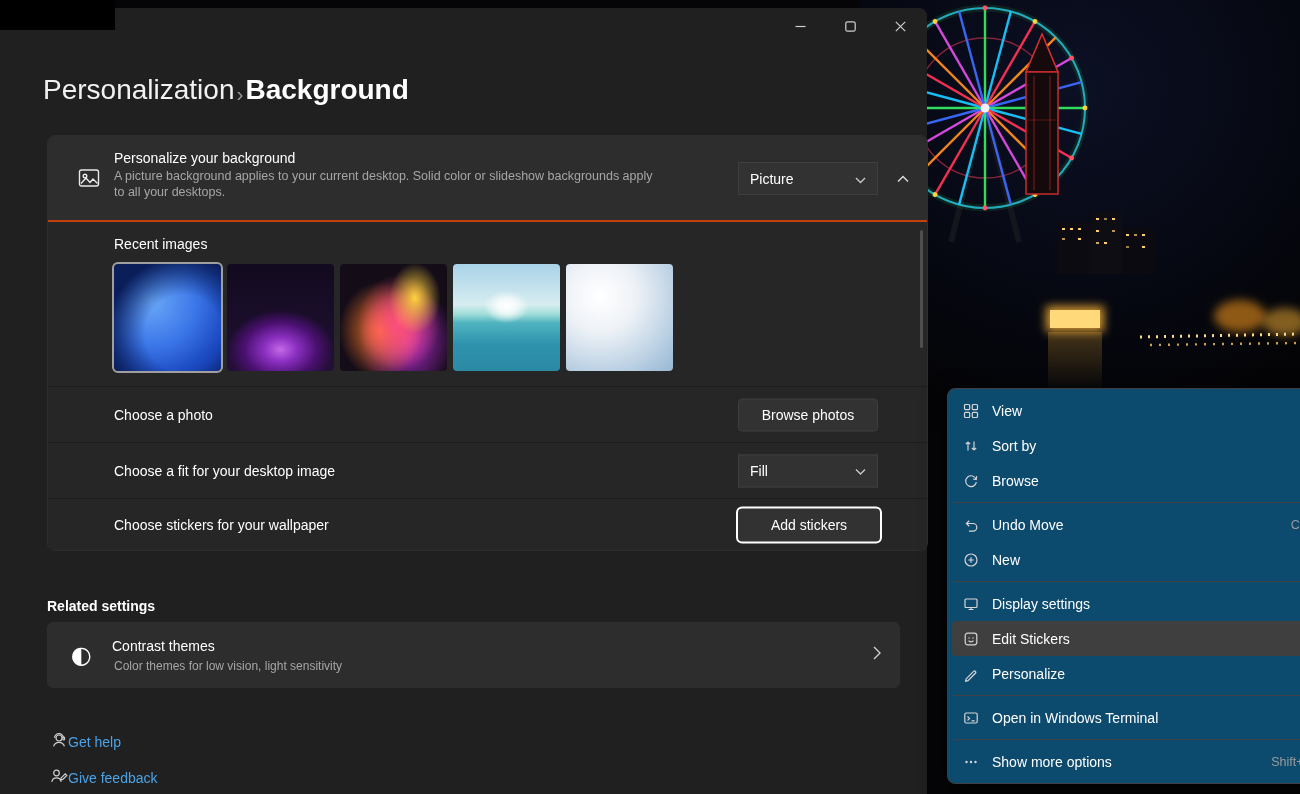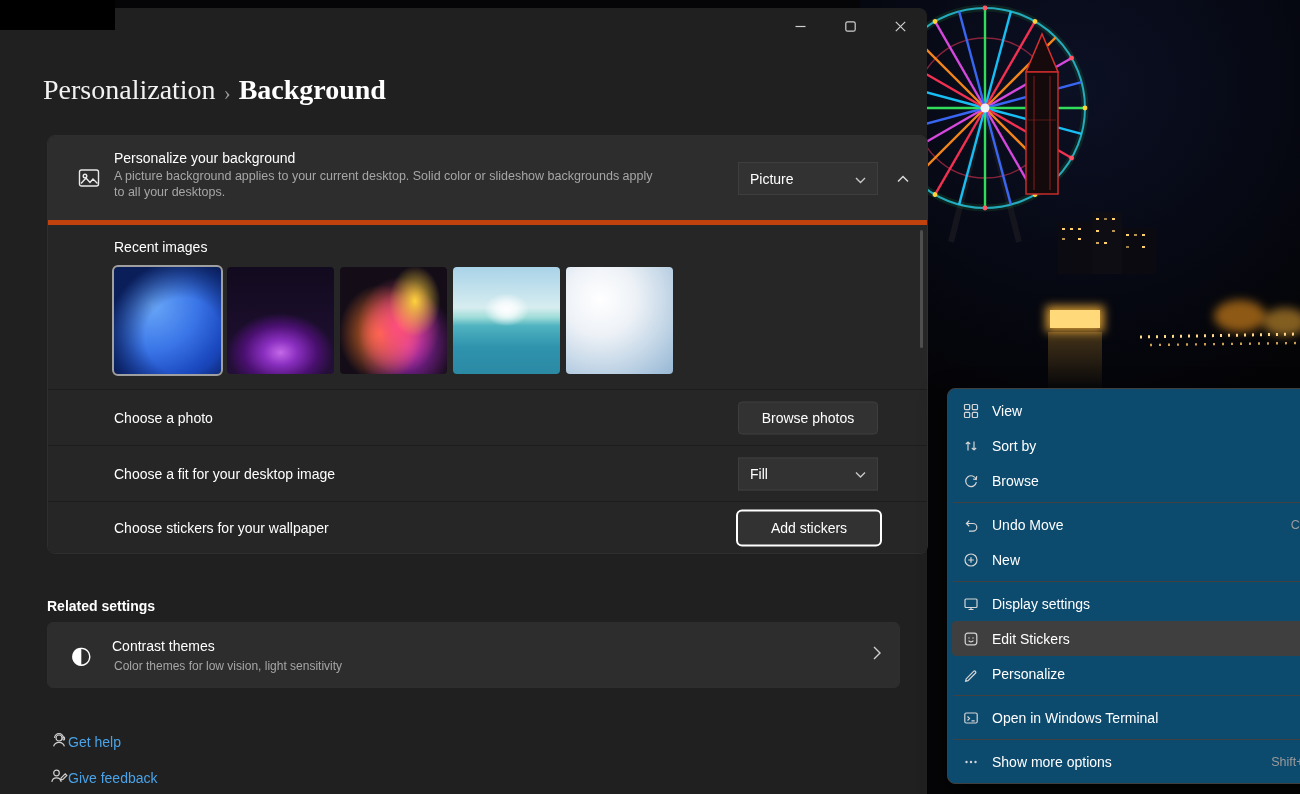--- a/index.html
+++ b/index.html
@@ -19,21 +19,21 @@
   .settings-window {
     position:absolute; left:0; top:8px; width:927px; height:786px;
     background:#202020; z-index:1; border-top-right-radius:8px;
   }
   .corner-box { position:absolute; left:0; top:-8px; width:115px; height:30px; background:#000; }
 
   .window-controls { position:absolute; top:0; right:2px; height:38px; display:flex; }
   .win-btn { width:50px; height:38px; display:flex; align-items:center; justify-content:center; }
   .win-btn svg { stroke:#cfcfcf; stroke-width:1.2; fill:none; }
 
-  .breadcrumb { position:absolute; left:43px; top:66px; display:flex; align-items:flex-end; gap:8px; font-size:28px;font-family:Liberation Serif, serif; }
+  .breadcrumb { position:absolute; left:43px; top:66px; display:flex; align-items:flex-end; gap:2px; font-size:28px; }
   .breadcrumb .parent { color:#f2f2f2; font-weight:400; }
   .breadcrumb .sep { color:#9a9a9a; font-size:21px; }
   .breadcrumb .current { color:#fff; font-weight:700; }
 
   
   .expander {
     position:absolute; left:47px; top:127px; width:881px;
     border-radius:8px; overflow:hidden; border:1px solid #2e2e2e;
   }
   .exp-header { position:relative; height:84px; background:#2d2d2d; }
@@ -48,21 +48,21 @@
     display:flex; align-items:center; justify-content:space-between;
     padding:0 11px; font-size:14px; color:#fff;
   }
   .hdr-dd { position:absolute; right:49px; top:26px; }
   .dd svg { stroke:#c8c8c8; stroke-width:1.4; fill:none; }
 
   .exp-collapse { position:absolute; right:14px; top:32px; width:20px; height:20px; display:flex; align-items:center; justify-content:center; }
   .exp-collapse svg { stroke:#d8d8d8; stroke-width:1.5; fill:none; }
 
   .exp-body { background:#262626; }
-  .section-recent { padding:14px 0 15px 66px; border-top:5px solid #c2410c; }
+  .section-recent { padding:14px 0 15px 66px; border-top:2px solid #c2410c; }
   .recent-label { font-size:14px; color:#fff; margin-bottom:12px; }
   .thumbs { display:flex; gap:6px; }
   .thumb { width:107px; height:107px; border-radius:4px; flex:none; }
   .thumb.selected { outline:2px solid #9f9f9f; outline-offset:0; }
 
   .thumb-1 { background:
     radial-gradient(90% 90% at 65% 65%, rgba(8,25,80,0) 40%, #0a1e5a 80%),
     radial-gradient(120% 120% at 35% 35%, #6aa8f8 0%, #3b76e8 35%, #1b49c0 60%, #0c2a80 85%, #081c55 100%); }
   .thumb-2 { background:
     radial-gradient(62% 46% at 50% 80%, #c469e8 0%, #8a2fc0 25%, #4a1070 55%, rgba(20,6,40,0) 80%),

